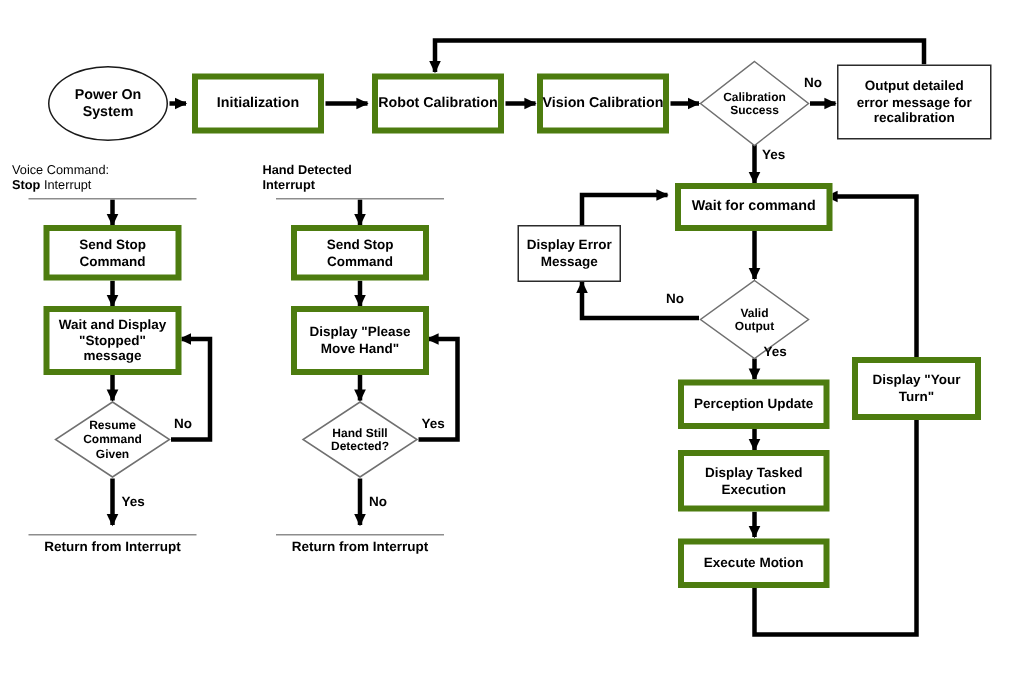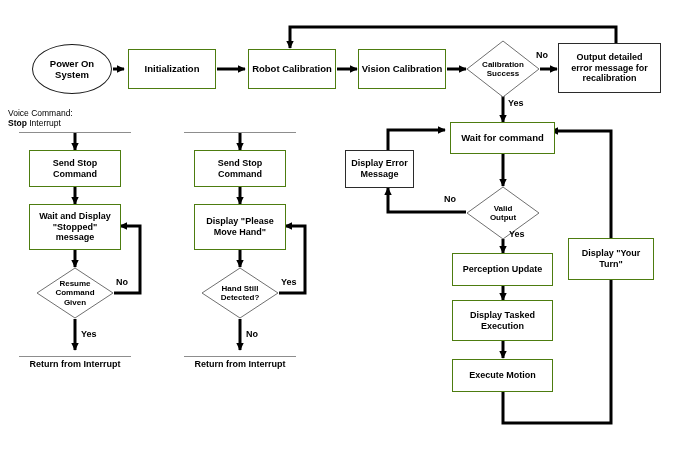--- a/index.html
+++ b/index.html
@@ -30,21 +30,21 @@
     align-items: center;
     justify-content: center;
     text-align: center;
     background: #ffffff;
     color: #000000;
     font-weight: bold;
     line-height: 1.18;
     z-index: 3;
   }
   .proc {
-    border: 1px solid #4d7c0f;
+    border: 4px solid #4d7c0f;
   }
   .proc.dark {
     border: 1px solid #2b2b2b;
   }
   .term {
     border: 1px solid #1a1a1a;
     border-radius: 50%;
   }
   .diamond-wrap {
     position: absolute;
@@ -231,20 +231,24 @@
     <div class="diamond-label" style="font-size:8px; white-space:pre;">Hand Still
 Detected?</div>
   </div>
 
   <div class="hdr" style="left:8px; top:108px; width:134px; font-size:8.5px;">
     <span class="n">Voice Command:</span><br>
     <span class="b">Stop</span><span class="n"> Interrupt</span>
   </div>
   <div class="rule" style="left:19px; top:132px; width:112px;"></div>
 
+  <div class="hdr" style="left:175px; top:108px; width:130px; font-size:8.5px; font-weight:bold;">
+    <span>Hand Detected</span><br>
+    <span>Interrupt</span>
+  </div>
   <div class="rule" style="left:184px; top:132px; width:112px;"></div>
 
   <div class="edge-label" style="left:536px; top:50px; font-size:9px;">No</div>
   <div class="edge-label" style="left:508px; top:98px; font-size:9px;">Yes</div>
   <div class="edge-label" style="left:444px; top:194px; font-size:9px;">No</div>
   <div class="edge-label" style="left:509px; top:229px; font-size:9px;">Yes</div>
   <div class="edge-label" style="left:116px; top:277px; font-size:9px;">No</div>
   <div class="edge-label" style="left:81px; top:329px; font-size:9px;">Yes</div>
   <div class="edge-label" style="left:281px; top:277px; font-size:9px;">Yes</div>
   <div class="edge-label" style="left:246px; top:329px; font-size:9px;">No</div>

